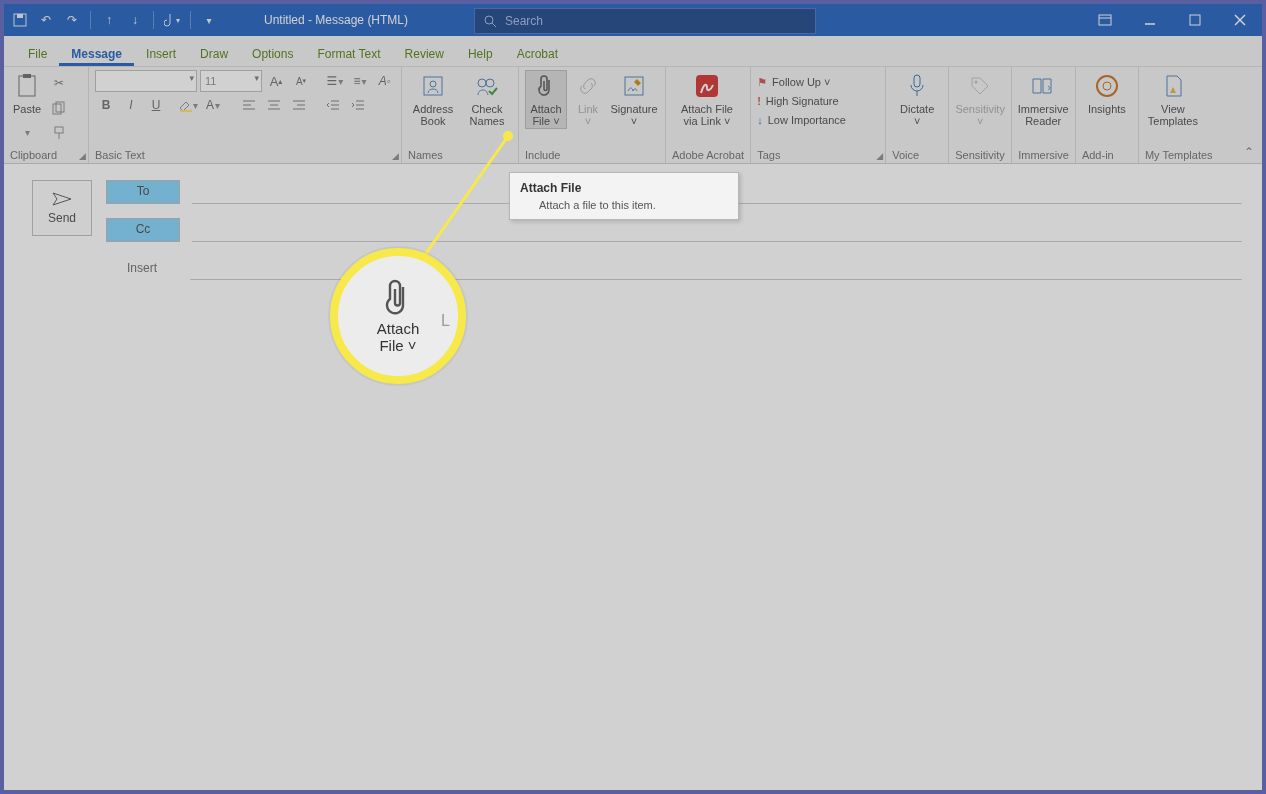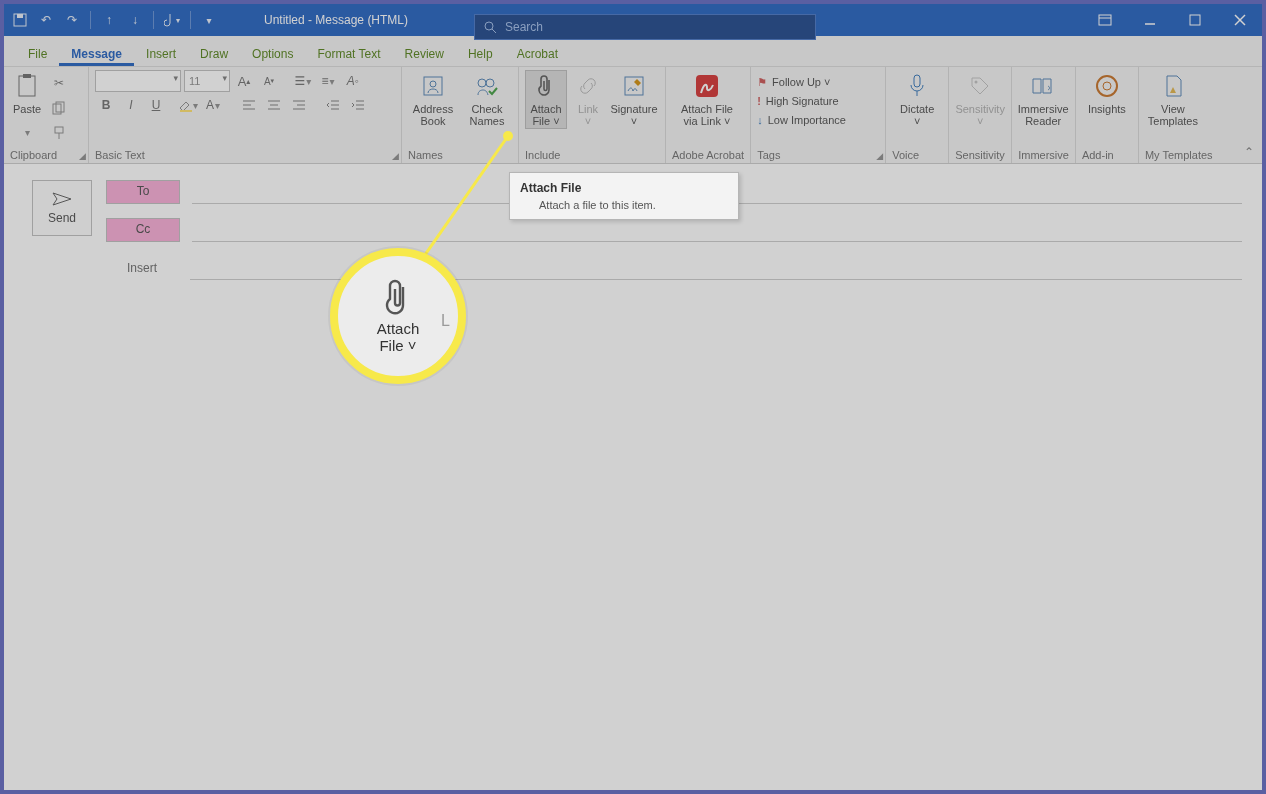--- a/index.html
+++ b/index.html
@@ -4,21 +4,21 @@
 <style>
 html,body{margin:0;padding:0;font-family:"Segoe UI",Arial,sans-serif;font-size:12px;color:#444;background:#5a5fa2;}
 .window{width:1266px;height:794px;position:relative;overflow:hidden;background:#e4e4e4;border:4px solid #5a5fa2;box-sizing:border-box;}
 .dim{position:absolute;inset:0;background:rgba(90,90,90,0.28);pointer-events:none;z-index:50;}
 
 .titlebar{height:32px;background:#185abd;display:flex;align-items:center;color:#fff;font-size:12px;position:relative;}
 .qa{display:flex;align-items:center;gap:10px;padding-left:8px;}
 .qa .ic{width:16px;height:16px;display:flex;align-items:center;justify-content:center;opacity:0.9;}
 .qa .sep{width:1px;height:18px;background:rgba(255,255,255,0.3);}
 .title{position:absolute;left:260px;top:0;line-height:32px;}
-.search{position:absolute;left:470px;top:10px;width:340px;height:24px;background:#123e86;border:1px solid #3f6fc3;display:flex;align-items:center;color:#9db9e6;}
+.search{position:absolute;left:470px;top:4px;width:340px;height:24px;background:#123e86;border:1px solid #3f6fc3;display:flex;align-items:center;color:#9db9e6;}
 .search .mag{margin:0 8px;}
 .winbtns{position:absolute;right:0;top:0;display:flex;}
 .winbtns .wb{width:45px;height:32px;display:flex;align-items:center;justify-content:center;}
 
 .tabs{height:30px;background:#f3f3f3;border-bottom:1px solid #d9d9d9;display:flex;align-items:flex-end;padding-left:12px;gap:0;}
 .tab{padding:6px 12px 5px 12px;color:#4d7c0f;cursor:default;}
 .tab.active{color:#185abd;font-weight:600;border-bottom:3px solid #185abd;padding-bottom:2px;}
 
 .ribbon{height:96px;background:#f3f3f3;border-bottom:1px solid #c9c9c9;display:flex;}
 .group{border-right:1px solid #d6d6d6;display:flex;flex-direction:column;justify-content:space-between;padding:3px 6px 0 6px;}
@@ -27,28 +27,28 @@
 .bigbtn{width:50px;display:flex;flex-direction:column;align-items:center;text-align:center;font-size:11px;line-height:12px;color:#444;padding-top:2px;}
 .bigbtn .ico{width:28px;height:28px;margin-bottom:3px;display:flex;align-items:center;justify-content:center;}
 .bigbtn .cap{min-height:24px;}
 .bigbtn.grey{color:#a8a8a8;}
 .bigbtn.highlight{background:#d8d8d8;border:1px solid #b9b9b9;padding:1px 0;}
 .tagrow{display:flex;align-items:center;gap:5px;font-size:11px;height:18px;}
 .tick{font-size:10px;color:#888;margin-left:1px;}
 .dl{position:absolute;right:2px;bottom:2px;font-size:9px;color:#888;}
 .row{display:flex;align-items:center;gap:3px;height:22px;}
 .mini{width:20px;height:20px;border:1px solid transparent;display:flex;align-items:center;justify-content:center;color:#6a6a6a;}
-.combo{height:20px;border:1px solid #bcbcbc;background:#fff;font-size:11px;color:#888;padding:0 14px 0 4px;display:flex;align-items:center;position:relative;}
+.combo{height:20px;border:1px solid #bcbcbc;background:#fff;font-size:11px;color:#888;padding:0 30px 0 4px;display:flex;align-items:center;position:relative;}
 .combo::after{content:"▾";position:absolute;right:2px;top:2px;font-size:9px;color:#777;}
 
 .compose{position:relative;background:#fff;height:calc(100% - 158px);padding:16px 20px 0 28px;}
 .sendbox{position:absolute;left:28px;top:16px;width:58px;height:54px;border:1px solid #bcbcbc;background:#fdfdfd;display:flex;flex-direction:column;align-items:center;justify-content:center;gap:4px;}
 .fields{margin-left:74px;}
 .fr{display:flex;align-items:center;height:24px;margin-bottom:14px;}
-.fbtn{width:72px;height:22px;border:1px solid #bcbcbc;background:#f9a8d4;text-align:center;line-height:20px;font-size:12px;color:#444;margin-right:12px;}
+.fbtn{width:72px;height:22px;border:1px solid #bcbcbc;background:#7dd3fc;text-align:center;line-height:20px;font-size:12px;color:#444;margin-right:12px;}
 .fline{flex:1;border-bottom:1px solid #c9c9c9;height:22px;}
 .flabel{width:72px;text-align:center;font-size:12px;color:#666;margin-right:12px;}
 
 .tooltip{position:absolute;left:505px;top:168px;width:208px;background:#f3f3f3;border:1px solid #b5b5b5;padding:8px 10px;z-index:60;box-shadow:2px 2px 4px rgba(0,0,0,0.15);}
 .tooltip .t{font-weight:600;color:#333;margin-bottom:4px;}
 .tooltip .d{color:#555;font-size:11px;margin-left:19px;}
 
 .zoom-line{position:absolute;z-index:70;pointer-events:none;}
 .zoom-circle{position:absolute;left:326px;top:244px;width:120px;height:120px;border-radius:50%;background:#ececec;border:8px solid #f7e94a;box-shadow:0 0 0 2px rgba(0,0,0,0.05);z-index:72;display:flex;flex-direction:column;align-items:center;justify-content:center;}
 .zoom-circle .clip{font-size:34px;color:#444;margin-bottom:2px;}

